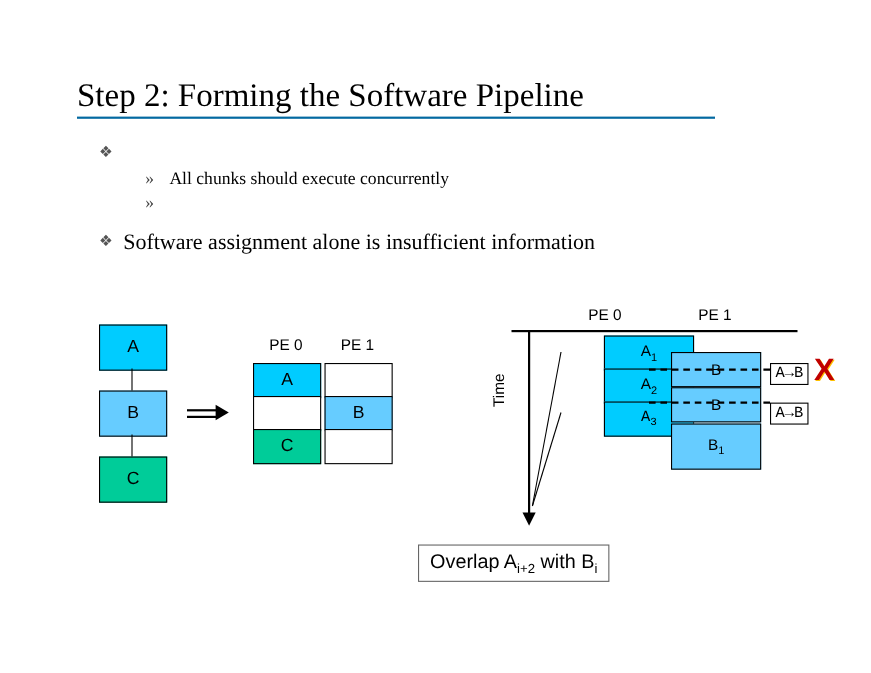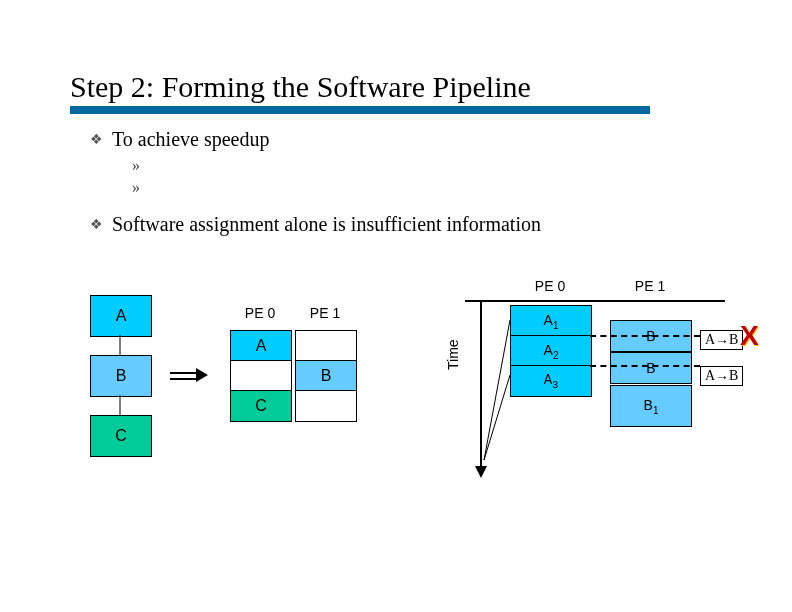--- a/index.html
+++ b/index.html
@@ -15,21 +15,21 @@
     position: relative;
     width: 792px;
     height: 612px;
     overflow: hidden;
   }
   .title {
     position: absolute;
     left: 70px;
     top: 70px;
     font-size: 30px;
-    border-bottom: 8px solid #0369a1;
+    border-bottom: 2px solid #0369a1;
     padding-bottom: 2px;
     width: 580px;
   }
   .bullets {
     position: absolute;
     left: 90px;
     top: 125px;
     font-size: 20px;
     line-height: 1.4;
   }
@@ -113,34 +113,34 @@
     transform-origin: left top;
   }
 
   .cell {
     position:absolute;
     border:1px solid #000;
     font-family: Arial, sans-serif;
     font-size:14px;
     display:flex; align-items:center; justify-content:center;
   }
-  .cell.a { background:#00ccff; }
+  .cell.a { background:#00ccff;margin-left:39px; }
   .cell.b { background:#66ccff; }
   .cell sub { font-size:10px; vertical-align: sub; }
 
   .dash-overlap {
     position:absolute;
     border-top: 2px dashed #000;
   }
 
   .tag-ab {
     position:absolute;
     border:1px solid #000;
     background:#fff;
-    font-family: Liberation Serif, serif;
+    font-family: Liberation Mono, monospace;
     font-size:14px;
     padding:1px 4px;
     white-space:nowrap;
   }
 
   .redX {
     position:absolute;
     font-family: Arial, sans-serif;
     font-weight:bold;
     color:#c00000;
@@ -173,25 +173,25 @@
 </head>
 <body>
 
 <div class="slide">
 
   <div class="title">Step 2: Forming the Software Pipeline</div>
 
   <div class="bullets">
     <div class="bul1">
       <span class="mark">❖</span>
-      <span>To achieve speedup</span>
     </div>
     <div class="sub">
       <div class="row">
         <span class="mark">»</span>
+        <span>All chunks should execute concurrently</span>
       </div>
       <div class="row">
         <span class="mark">»</span>
       </div>
     </div>
     <div class="bul1 bul2-wrap">
       <span class="mark">❖</span>
       <span>Software assignment alone is insufficient information</span>
     </div>
   </div>
@@ -263,14 +263,17 @@
       </defs>
       <line x1="70" y1="40" x2="44" y2="180" stroke="#000" stroke-width="1"></line>
       <line x1="70" y1="95" x2="44" y2="180" stroke="#000" stroke-width="1"></line>
     </svg>
 
     <div class="tag-ab" style="left:260px; top:50px;">A→B</div>
     <div class="redX" style="left:300px; top:40px;">X</div>
     <div class="tag-ab" style="left:260px; top:86px;">A→B</div>
   </div>
 
+  <div class="caption-box">
+    <span>Overlap A<sub>i+2</sub> with B<sub>i</sub></span>
+  </div>
 
 </div>
 
 </body></html>

